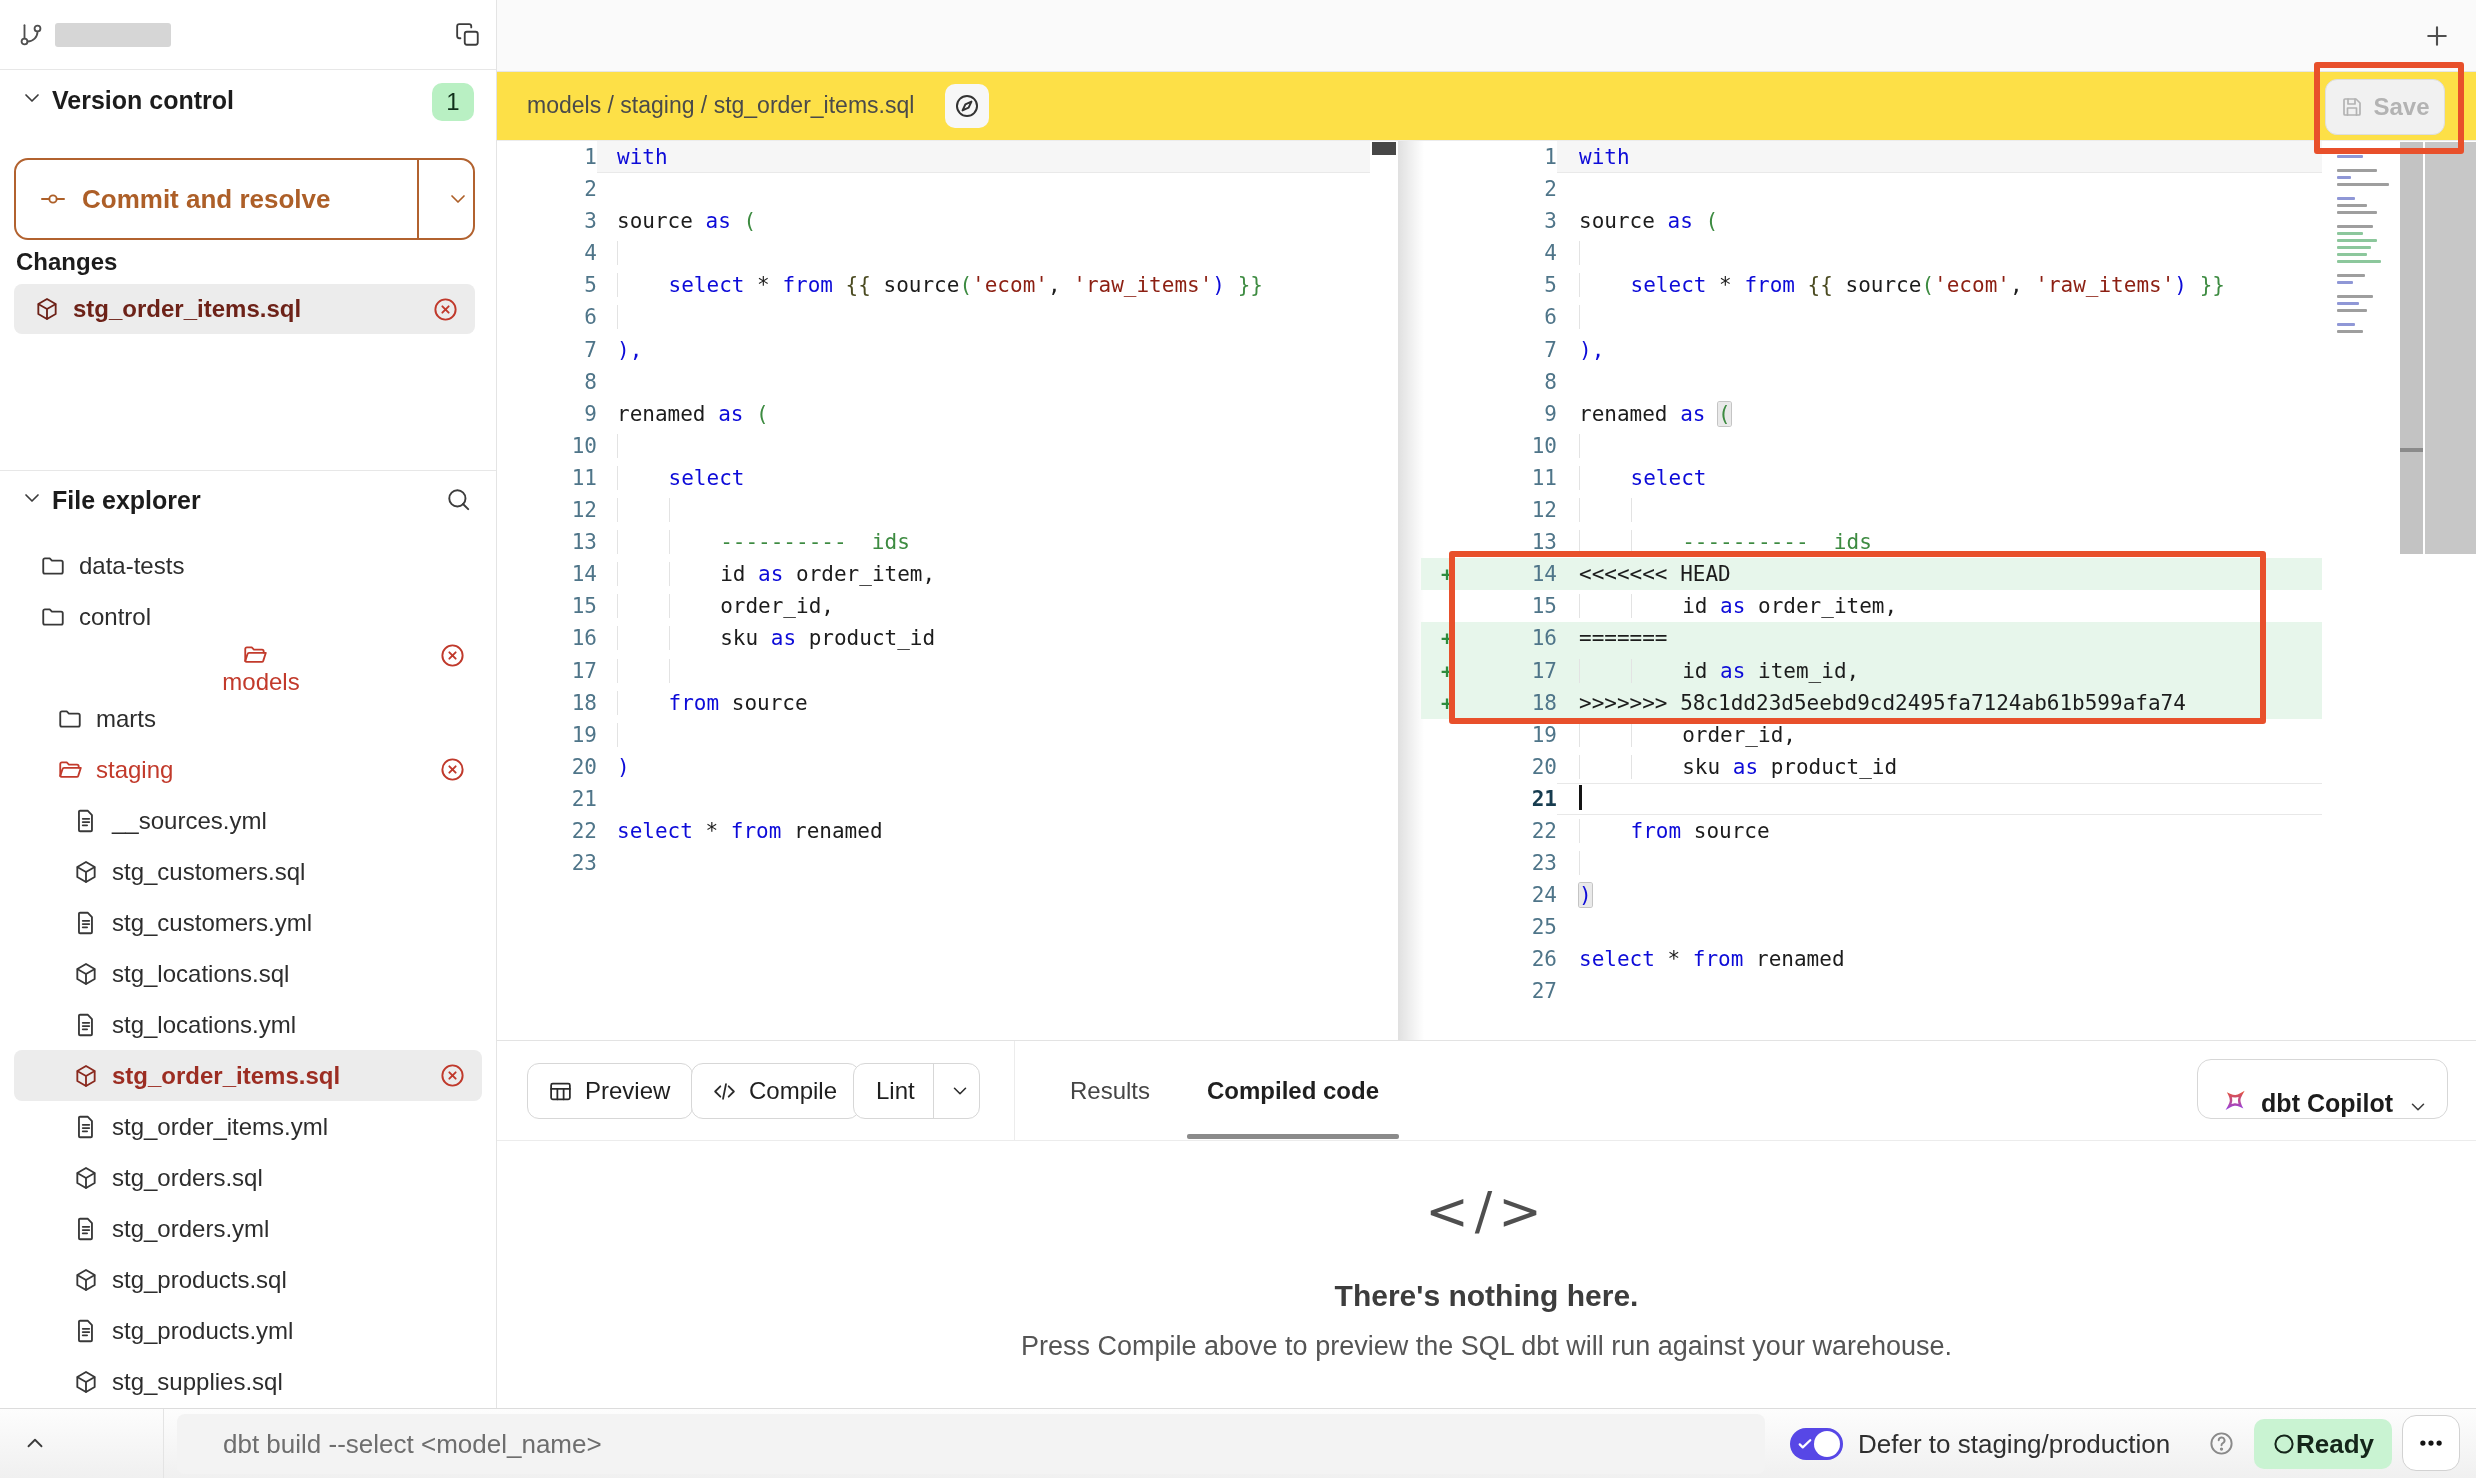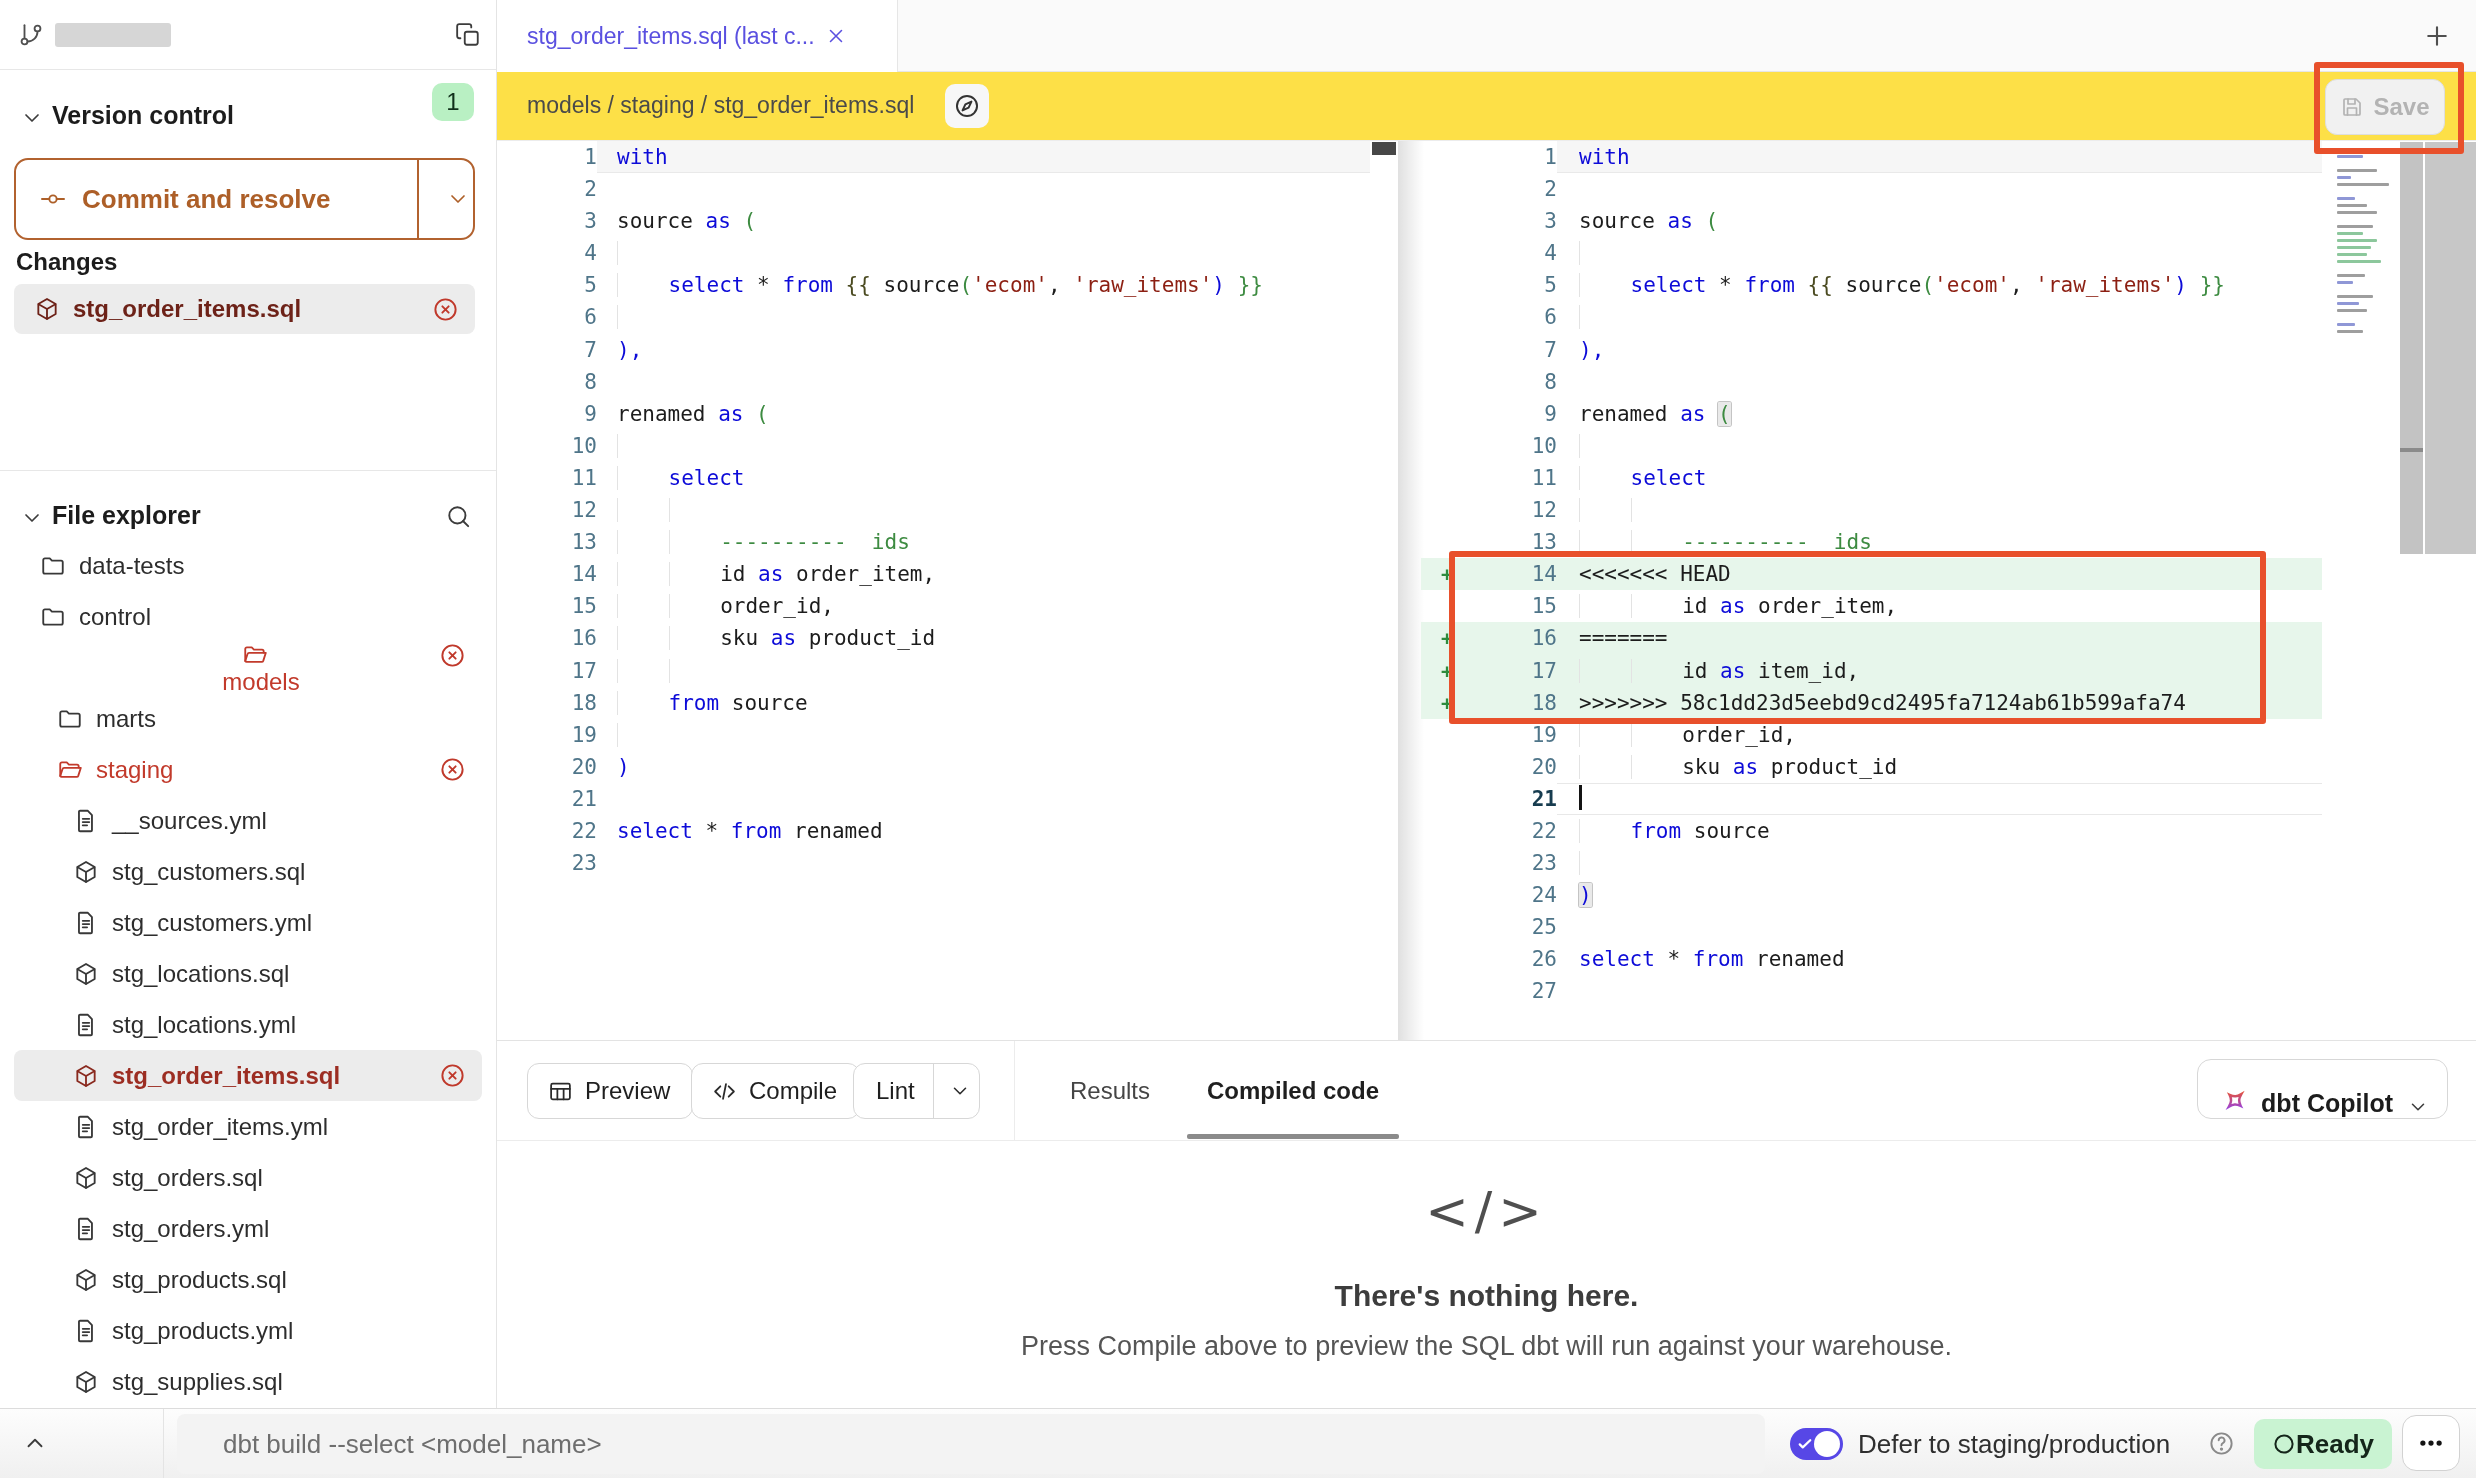--- a/index.html
+++ b/index.html
@@ -10,21 +10,21 @@
   .ic{width:26px;height:26px;flex:none}
   .ic svg{width:100%;height:100%;fill:none;stroke:currentColor;stroke-width:1.7;stroke-linecap:round;stroke-linejoin:round}
 
   
   #sidebar{position:absolute;left:0;top:0;width:497px;height:1478px;background:#fff;border-right:1px solid #e4e4e4}
   #sb-header{position:absolute;left:0;top:0;right:0;height:70px;border-bottom:1px solid #e7e7e7;display:flex;align-items:center}
   #branch-icon{margin-left:18px;color:#4f4f4f}
   #branch-ph{width:116px;height:24px;background:#d6d6d6;border-radius:3px;margin-left:11px}
   #copy-icon{position:absolute;right:15px;color:#3c3c3c}
 
-  .sec-head{position:absolute;left:0;right:0;height:44px;display:flex;align-items:flex-end}
+  .sec-head{position:absolute;left:0;right:0;height:44px;display:flex;align-items:flex-start}
   .sec-head .chev{margin-left:20px;color:#3c3c3c;width:24px;height:24px}
   .sec-head .ttl{margin-left:8px;font-size:25px;font-weight:700;color:#1c1c1c}
   #vc-badge{position:absolute;right:22px;top:-3px;width:42px;height:38px;background:#b9f0c3;border-radius:10px;
             display:flex;align-items:center;justify-content:center;font-size:24px;color:#11301b}
   #vc-head{top:86px}
   #fe-head{top:486px}
   #fe-search{position:absolute;right:24px;color:#3c3c3c;width:27px;height:27px}
   #fe-border{position:absolute;left:0;right:0;top:470px;border-top:1px solid #e7e7e7}
 
   #commit-btn{position:absolute;top:158px;left:14px;width:461px;height:82px;border:2px solid #b2622f;border-radius:14px;
@@ -397,28 +397,20 @@
               <path d="M12 2.8l8 4.6v9.2l-8 4.6-8-4.6V7.4z"></path>
               <path d="M4.3 7.6L12 12l7.7-4.4M12 12v9"></path>
             </svg>
           </span>
           <span>stg_supplies.sql</span>
         </div>
       </div>
   </aside>
 
   <div id="tabbar">
-    <div id="tab-active">
-      <span class="lbl">stg_order_items.sql (last c...</span>
-      <span class="cls ic">
-        <svg viewBox="0 0 24 24">
-            <path d="M6 6l12 12M18 6L6 18"></path>
-          </svg>
-      </span>
-    </div>
     <span id="new-tab" class="ic">
       <svg viewBox="0 0 24 24">
           <path d="M12 5v14M5 12h14"></path>
         </svg>
     </span>
   </div>
   <div id="crumbbar">
     <span id="crumb-text">models / staging / stg_order_items.sql</span>
     <span id="lineage-btn">
       <span class="ic">

